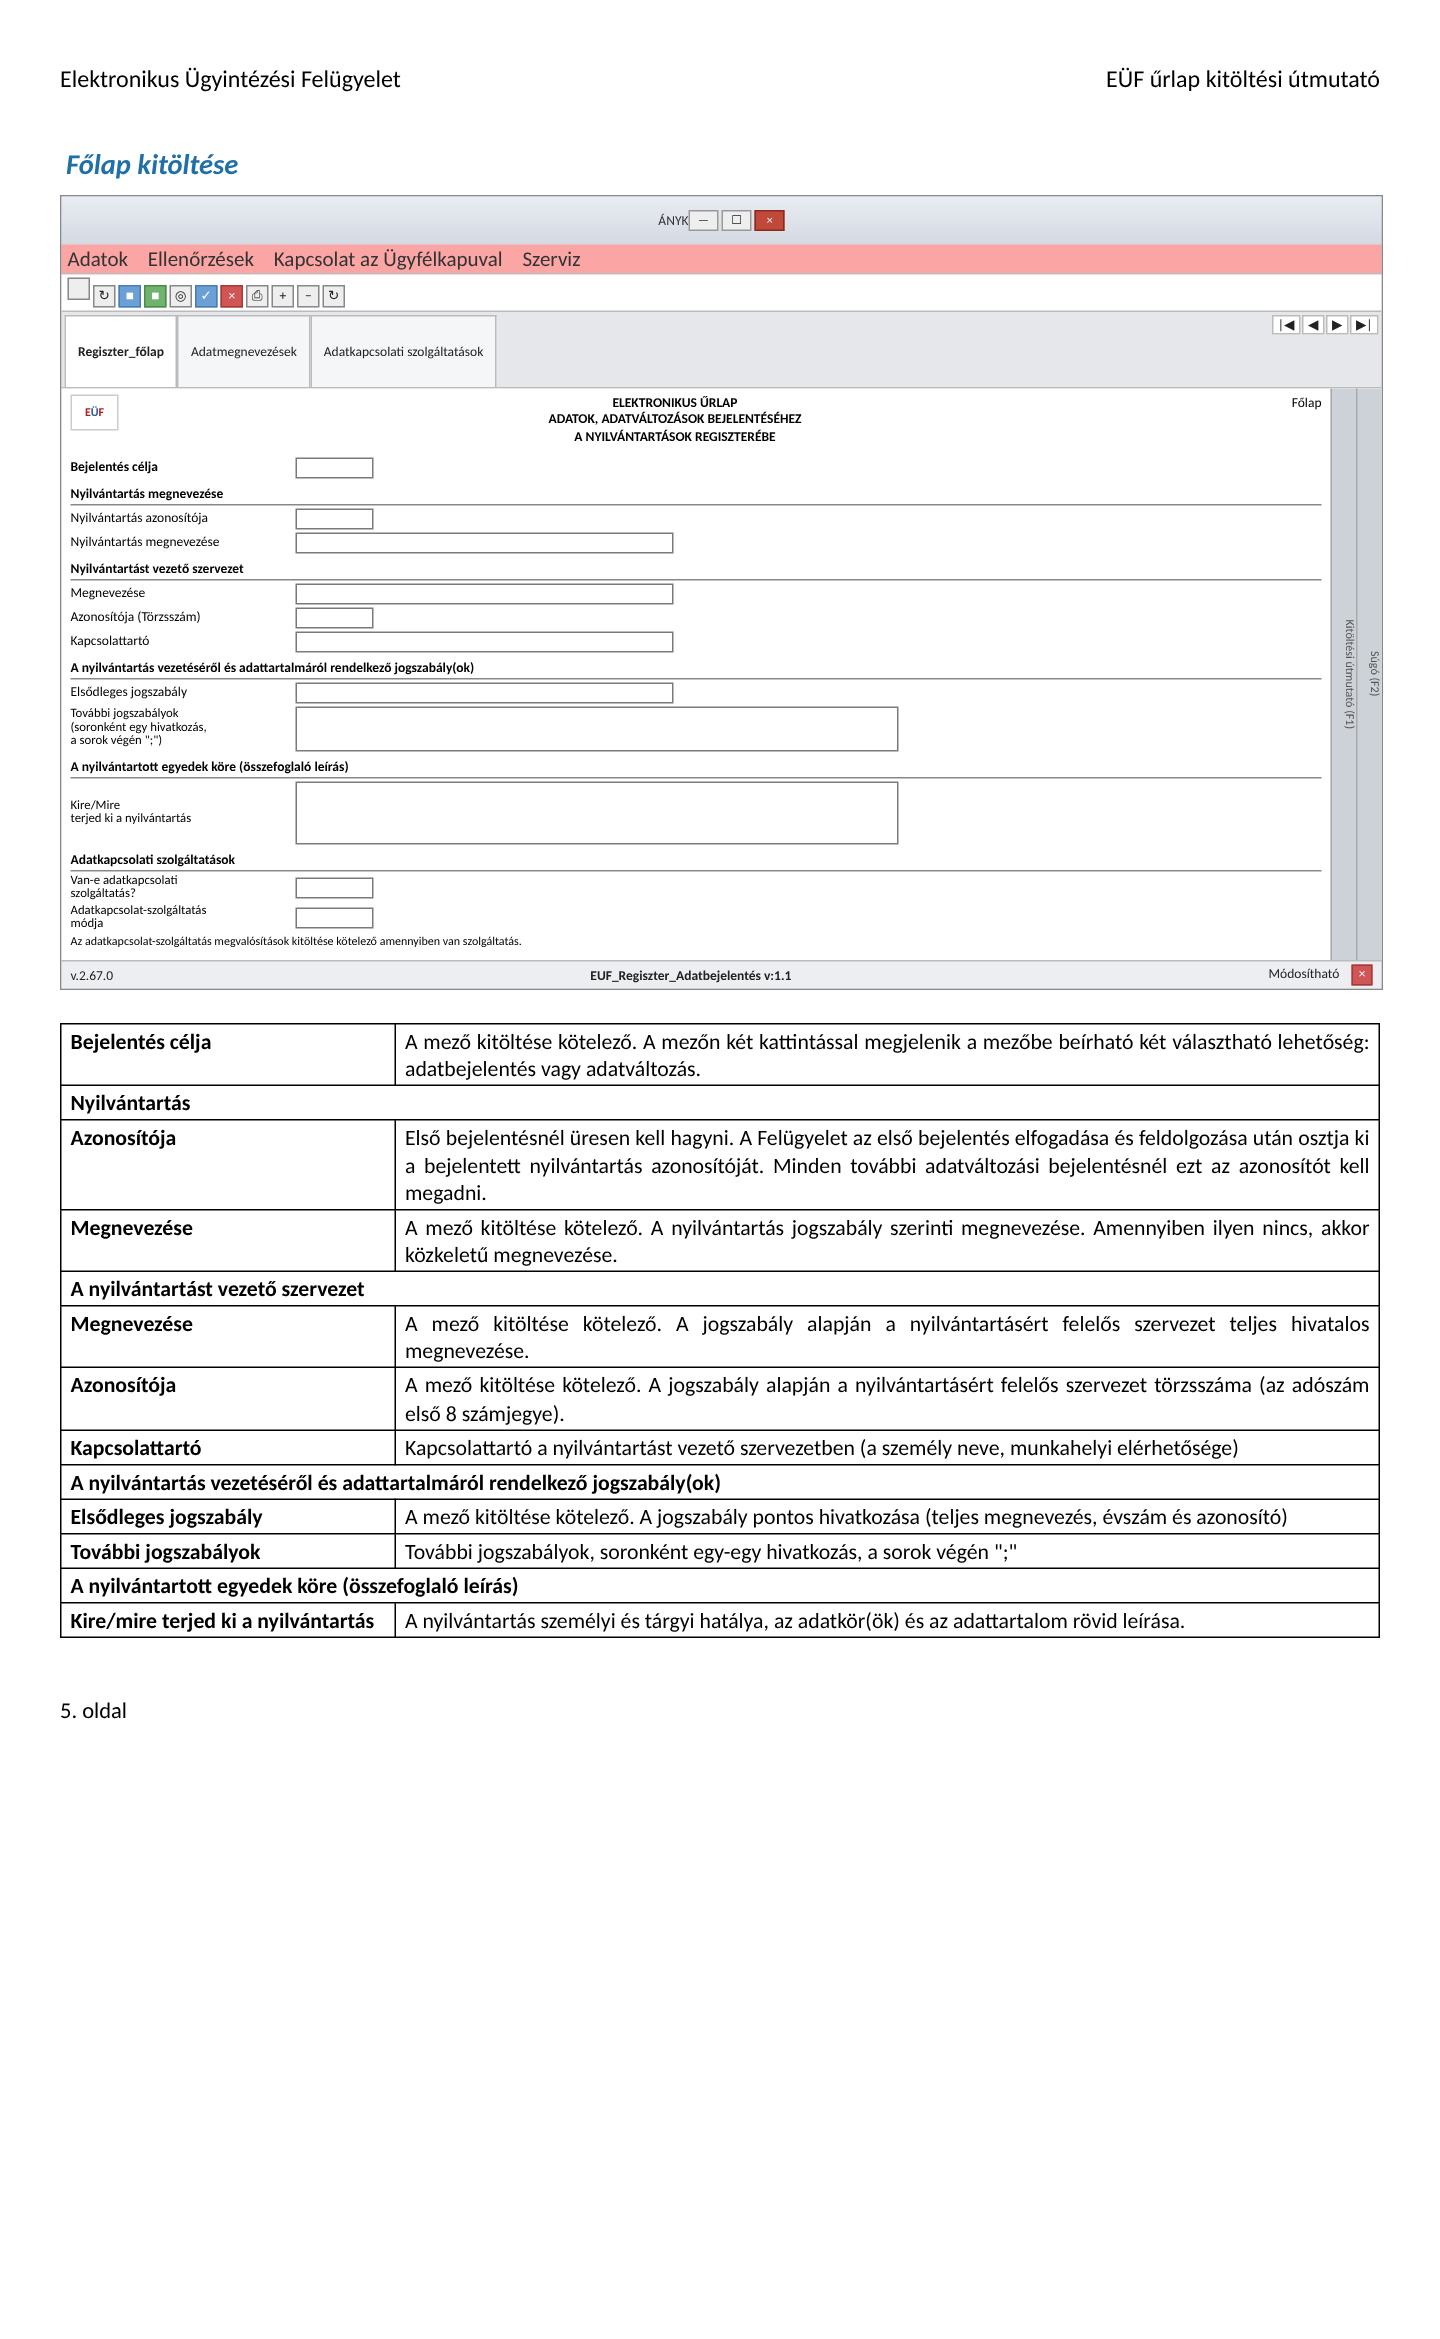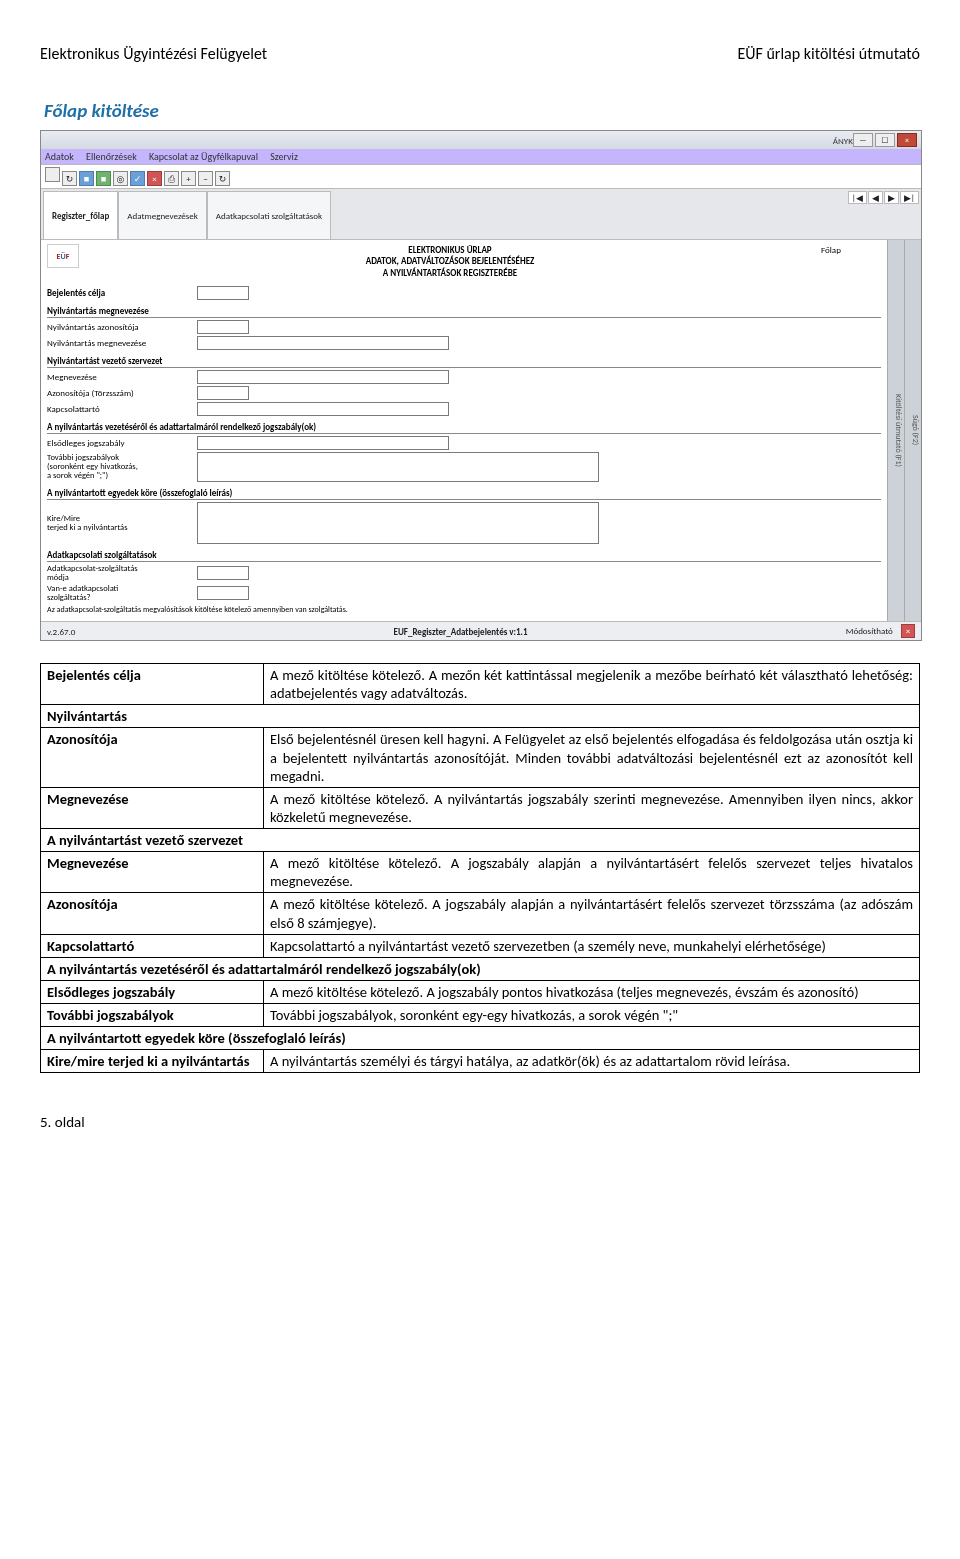--- a/index.html
+++ b/index.html
@@ -2,43 +2,43 @@
 <html><head>
 <meta charset="utf-8">
 <style>
   body { margin:0; font-family:"Calibri","Segoe UI",Arial,sans-serif; font-size:14.5px; color:#000; background:#fff; width:960px; }
   .page { padding:44px 40px 40px 40px; box-sizing:border-box; }
   .hdr { display:flex; justify-content:space-between; font-size:16px; margin-bottom:36px; }
   .section-title { color:#1f6fa8; font-style:italic; font-weight:600; font-size:19px; margin:8px 0 8px 4px; }
 
   
   .shot { border:1px solid #888; width:100%; font-size:9px; color:#222; background:#d9dce0; margin-bottom:22px; }
-  .shot .titlebar { background:linear-gradient(#e9ecf2,#d4d9e2); height:18px; display:flex; justify-content:flex-end; align-items:center; padding:0 4px; }
+  .shot .titlebar { background:linear-gradient(#e9ecf2,#d4d9e2); height:32px; display:flex; justify-content:center; align-items:center; padding:0 4px; }
   .titlebar .title { font-size:9px; color:#333; }
   .winbtns span { display:inline-block; width:18px; height:12px; background:#eee; border:1px solid #999; font-size:8px; text-align:center; line-height:12px; }
   .winbtns .close { background:#c04a3a; color:#fff; border-color:#8a2b1e; }
-  .menubar { background:#c4b5fd; border-bottom:1px solid #bbb; font-size:10px; padding:1px 4px; color:#333; }
+  .menubar { background:#fca5a5; border-bottom:1px solid #bbb; font-size:14px; padding:1px 4px; color:#333; }
   .menubar span { margin-right:10px; }
   .iconbar { background:#fff; border-bottom:1px solid #bbb; padding:2px 4px; line-height:12px; }
   .iconbar i { display:inline-block; width:13px; height:13px; border:1px solid #888; margin-right:2px; background:#eee; font-style:normal; font-size:9px; text-align:center; line-height:13px; }
   .iconbar i.g { background:#6fb36f; color:#fff; border-color:#4a8c4a; }
   .iconbar i.r { background:#d05555; color:#fff; border-color:#a23b3b; }
   .iconbar i.b { background:#6aa0d6; color:#fff; border-color:#4a7db3; }
   .tabbar { display:flex; background:#e5e7ea; border-bottom:1px solid #bbb; padding:2px 2px 0 2px; gap:0; }
   .tabbar .tab { display:inline-block; border:1px solid #bbb; border-bottom:none; padding:18px 8px; background:#f4f6f8; font-size:9px; }
   .tabbar .tab.active { background:#fff; font-weight:bold; }
   .tabbar .spacer { flex:1; }
   .tabbar .nav span { display:inline-block; border:1px solid #bbb; padding:0 3px; background:#fff; margin-left:-1px; font-size:9px; }
   .shot-body { display:flex; background:#fff; }
   .formarea { flex:1; padding:4px 6px 6px 6px; font-size:9px; color:#000; }
   .formarea .head { display:flex; align-items:flex-start; gap:6px; margin-bottom:4px; padding-bottom:4px; }
   .formarea .logo { width:30px; height:22px; border:1px solid #ccc; display:flex; align-items:center; justify-content:center; font-size:8px; font-weight:bold; }
   .formarea .logo .red { color:#b02020; } .formarea .logo .blue { color:#205da0; }
   .headtxt { flex:1; text-align:center; font-weight:bold; font-size:9px; line-height:1.25; }
-  .folio { width:60px; font-size:9px; }
+  .folio { width:60px; text-align:right; font-size:9px; }
   .grp-label { font-weight:bold; font-size:9px; margin:4px 0 1px 0; border-bottom:1px solid #888; padding:1px 0; }
   .frow { display:flex; align-items:center; margin:2px 0; }
   .flabel { width:150px; font-size:9px; }
   .flabel.sm { width:150px; font-size:8.5px; line-height:1.05; }
   .finput { border:1px solid #7a7a7a; height:12px; background:#fff; }
   .finput.tiny { width:50px; }
   .finput.med { width:250px; }
   .finput.text { height:40px; width:400px; }
   .note { font-size:8px; margin-top:4px; line-height:1.2; }
   .sidepanel { width:16px; background:#cdd2d8; border-left:1px solid #aaa; writing-mode:vertical-rl; font-size:8px; color:#555; text-align:center; }
@@ -153,27 +153,27 @@
 
         <div class="grp-label">A nyilvántartott egyedek köre (összefoglaló leírás)</div>
         <div class="frow">
             <div class="flabel sm" style="white-space:pre-line;">Kire/Mire
 terjed ki a nyilvántartás</div>
             <div class="finput text"></div>
           </div>
 
         <div class="grp-label">Adatkapcsolati szolgáltatások</div>
         <div class="frow">
+            <div class="flabel sm" style="white-space:pre-line;">Van-e adatkapcsolati
+szolgáltatás?</div>
+            <div class="finput tiny"></div>
+          </div>
+        <div class="frow">
             <div class="flabel sm" style="white-space:pre-line;">Adatkapcsolat-szolgáltatás
 módja</div>
-            <div class="finput tiny"></div>
-          </div>
-        <div class="frow">
-            <div class="flabel sm" style="white-space:pre-line;">Van-e adatkapcsolati
-szolgáltatás?</div>
             <div class="finput tiny"></div>
           </div>
         <div class="note">Az adatkapcsolat-szolgáltatás megvalósítások kitöltése kötelező amennyiben van szolgáltatás.</div>
       </div>
       <div class="sidepanel">Kitöltési útmutató (F1)</div>
       <div class="sidepanel">Súgó (F2)</div>
     </div>
     <div class="statusbar">
       <span>v.2.67.0</span>
       <span style="font-weight:bold;">EUF_Regiszter_Adatbejelentés v:1.1</span>

